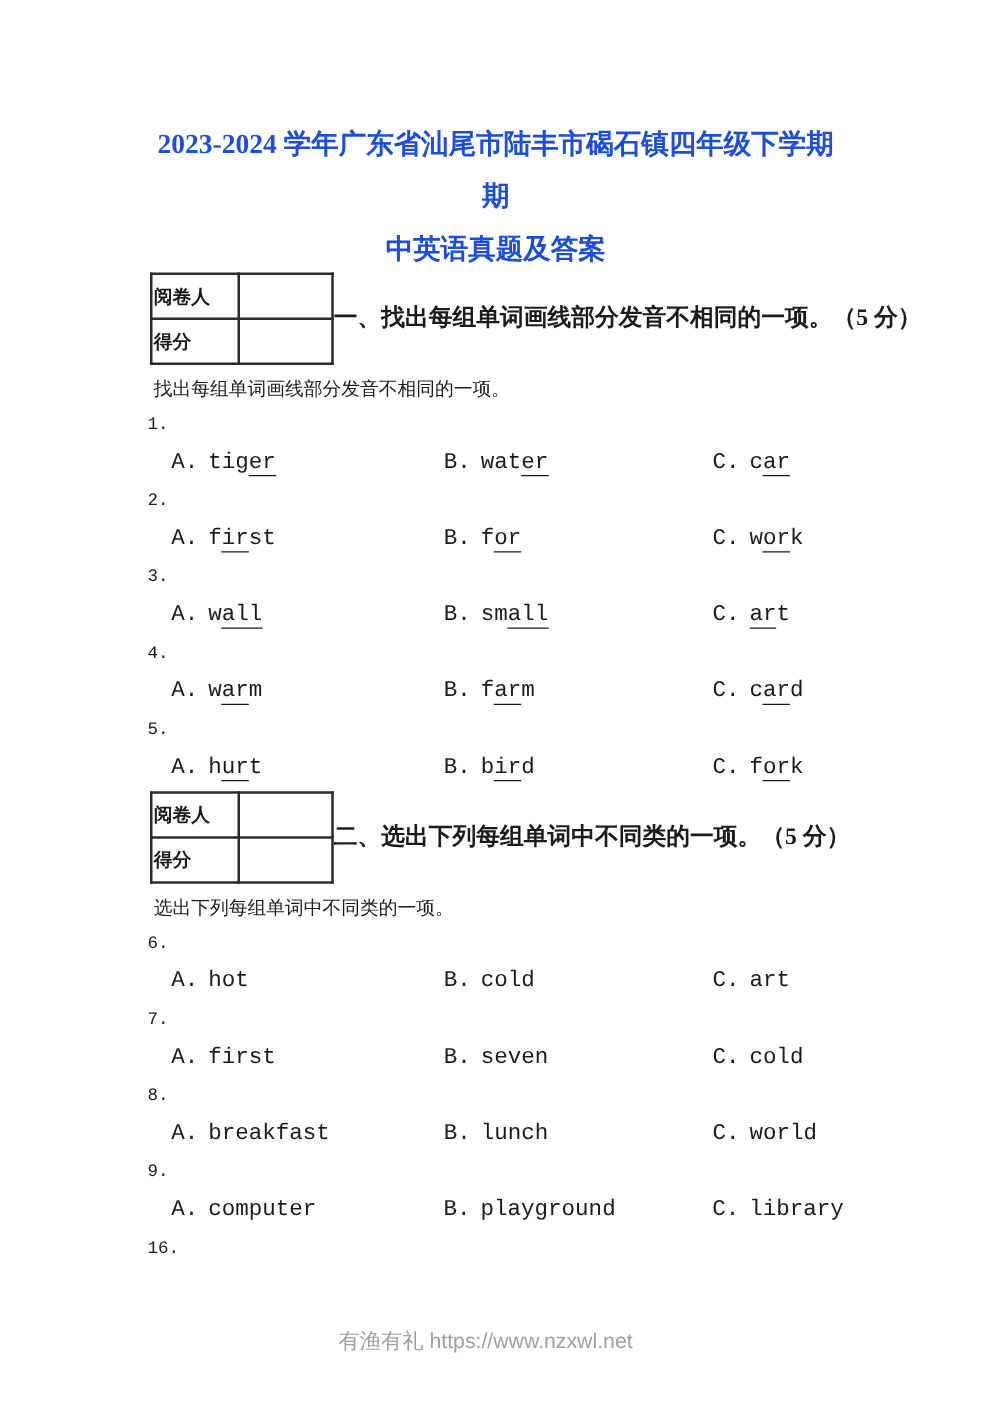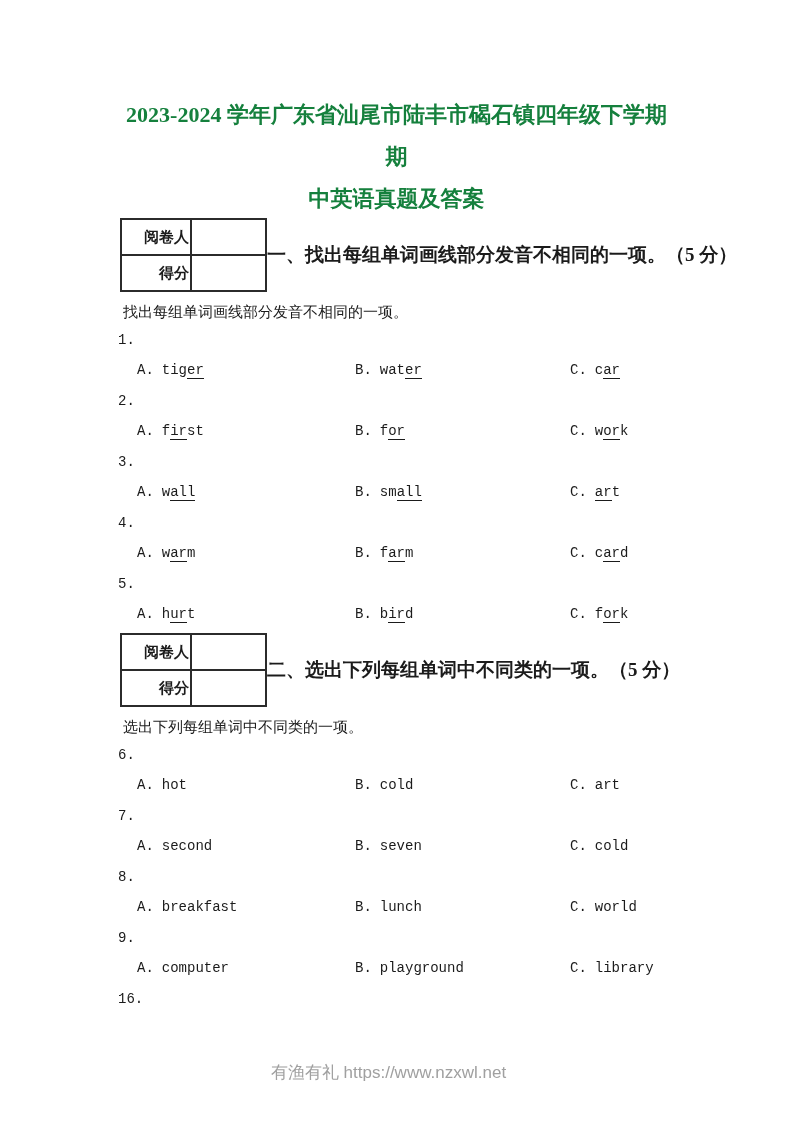--- a/index.html
+++ b/index.html
@@ -21,41 +21,41 @@
     color: #1b1b1b;
     font-family: "Liberation Serif", serif;
   }
   .title {
     margin: 0;
     padding-top: 94px;
     text-align: center;
     font-size: 22px;
     font-weight: bold;
     line-height: 42px;
-    color: #15803d;
+    color: #1d4ed8;
   }
   .title span { display: block; }
 
   .section-header {
     display: flex;
     align-items: center;
     margin-left: 2px;
     margin-top: -2px;
   }
   .score-table {
     border-collapse: collapse;
     flex: 0 0 auto;
   }
   .score-table td {
     border: 2px solid #2b2b2b;
   }
   .score-table .lbl {
     width: 66px;
     height: 32px;
-    text-align: right;
+    text-align: left;
     vertical-align: middle;
     font-weight: bold;
     font-size: 15px;
   }
   .score-table .val {
     width: 71px;
   }
   .section-heading {
     font-weight: bold;
     font-size: 19px;
@@ -80,21 +80,21 @@
     line-height: 20px;
   }
   .options {
     display: flex;
     padding-left: 19px;
     margin-top: 10px;
     line-height: 20px;
   }
   .option {
     font-family: "Liberation Mono", "DejaVu Sans Mono", monospace;
-    font-size: 14px;
+    font-size: 18px;
     white-space: nowrap;
   }
   .option:nth-child(1) { width: 218px; }
   .option:nth-child(2) { width: 215px; }
   .option:nth-child(3) { flex: 1; }
   .opt-label { margin-right: 8px; }
   .opt-word .u {
     border-bottom: 1.5px solid #1b1b1b;
   }
   .footer {
@@ -218,21 +218,21 @@
 
   <div class="option"><span class="opt-label">B.</span><span class="opt-word"><span>cold</span></span></div>
 
   <div class="option"><span class="opt-label">C.</span><span class="opt-word"><span>art</span></span></div>
 </div>
   </div>
 
   <div class="question">
     <div class="qnum">7.</div>
     <div class="options">
-  <div class="option"><span class="opt-label">A.</span><span class="opt-word"><span>second</span></span></div>
+  <div class="option"><span class="opt-label">A.</span><span class="opt-word"><span>first</span></span></div>
 
   <div class="option"><span class="opt-label">B.</span><span class="opt-word"><span>seven</span></span></div>
 
   <div class="option"><span class="opt-label">C.</span><span class="opt-word"><span>cold</span></span></div>
 </div>
   </div>
 
   <div class="question">
     <div class="qnum">8.</div>
     <div class="options">

